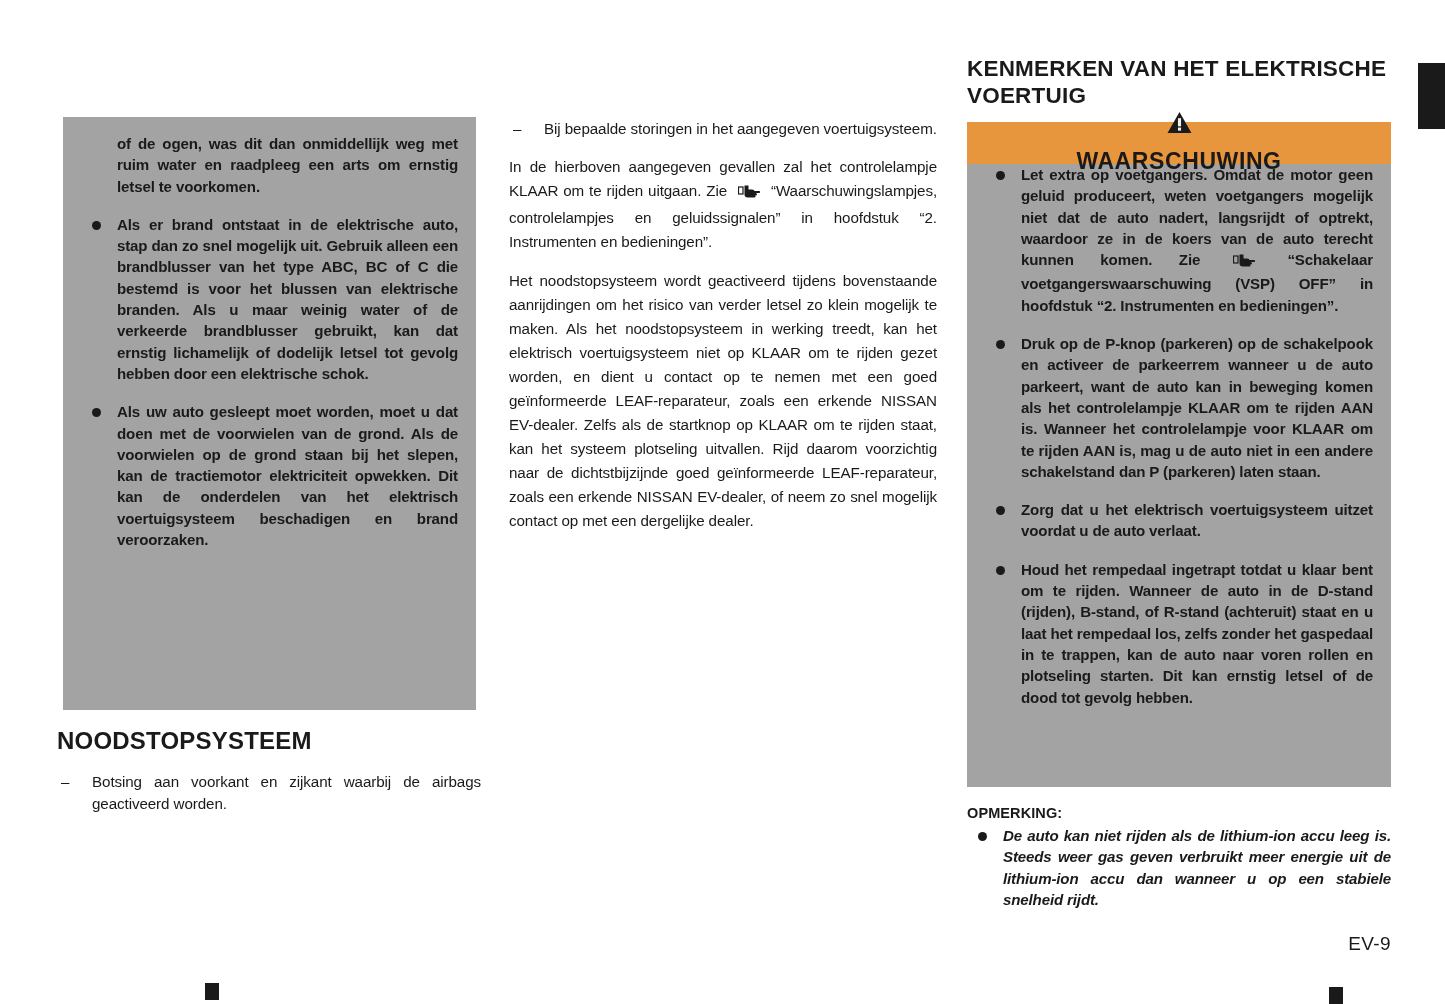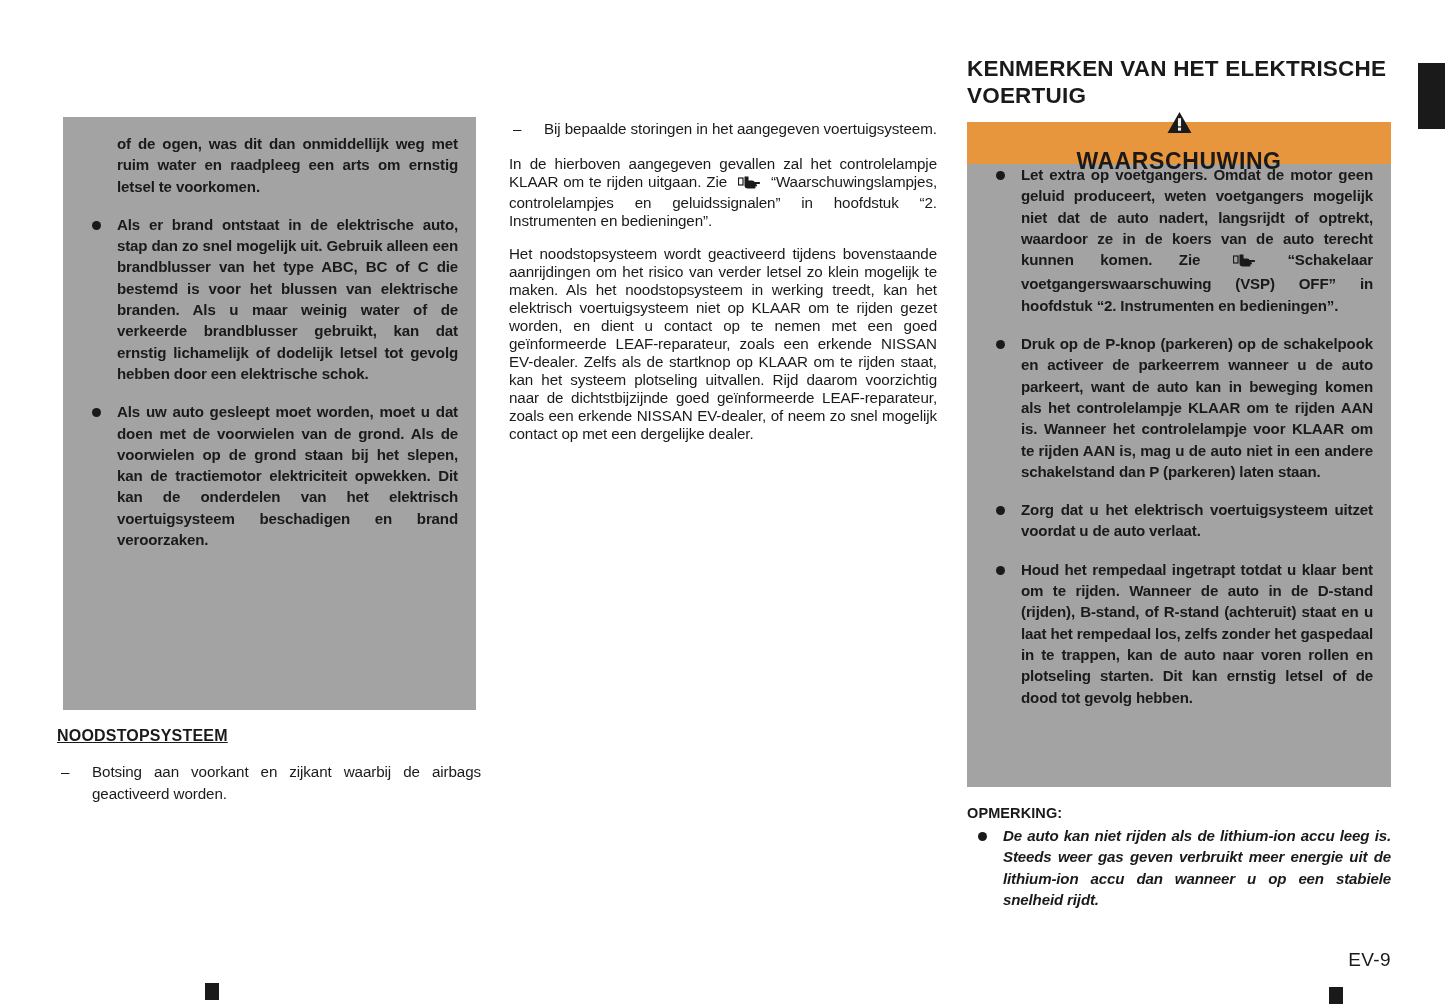--- a/index.html
+++ b/index.html
@@ -28,21 +28,21 @@
     right: 0;
     top: 63px;
     width: 27px;
     height: 66px;
     background: #1a1a1a;
   }
 
   
   .body-text {
     font-size: 15.2px;
-    line-height: 18px;
+    line-height: 24px;
     text-align: justify;
     margin: 0 0 15px 0;
     letter-spacing: -0.1px;
   }
   .body-text:last-child { margin-bottom: 0; }
 
   
   .caution-box {
     position: absolute;
     background: #a3a3a3;
@@ -135,25 +135,24 @@
   ul.dashes > li::before {
     content: "\2013";
     position: absolute;
     left: 4px;
     top: 0;
     font-size: 15.2px;
   }
 
   
   h2.section-title {
-    font-size: 16px;
+    font-size: 24px;
     font-weight: bold;
     letter-spacing: 0.2px;
     margin: 0 0 16px 0;
-    text-decoration: underline;
   }
 
   .chapter-title {
     font-size: 22.5px;
     font-weight: bold;
     line-height: 27px;
     letter-spacing: 0.2px;
     margin: 0;
     padding-bottom: 15px;
     border-bottom: 3.5px solid #1a1a1a;
@@ -172,21 +171,21 @@
   .hand-icon {
     display: inline-block;
     vertical-align: -3px;
     margin: 0 6px;
   }
 
   
   .page-number {
     position: absolute;
     right: 54px;
-    bottom: 33px;
+    bottom: 49px;
     font-size: 19px;
     letter-spacing: 0.4px;
   }
   .crop-mark {
     position: absolute;
     width: 14px;
     height: 17px;
     background: #1a1a1a;
   }
   #crop-left  { left: 205px;  bottom: 4px;  }

